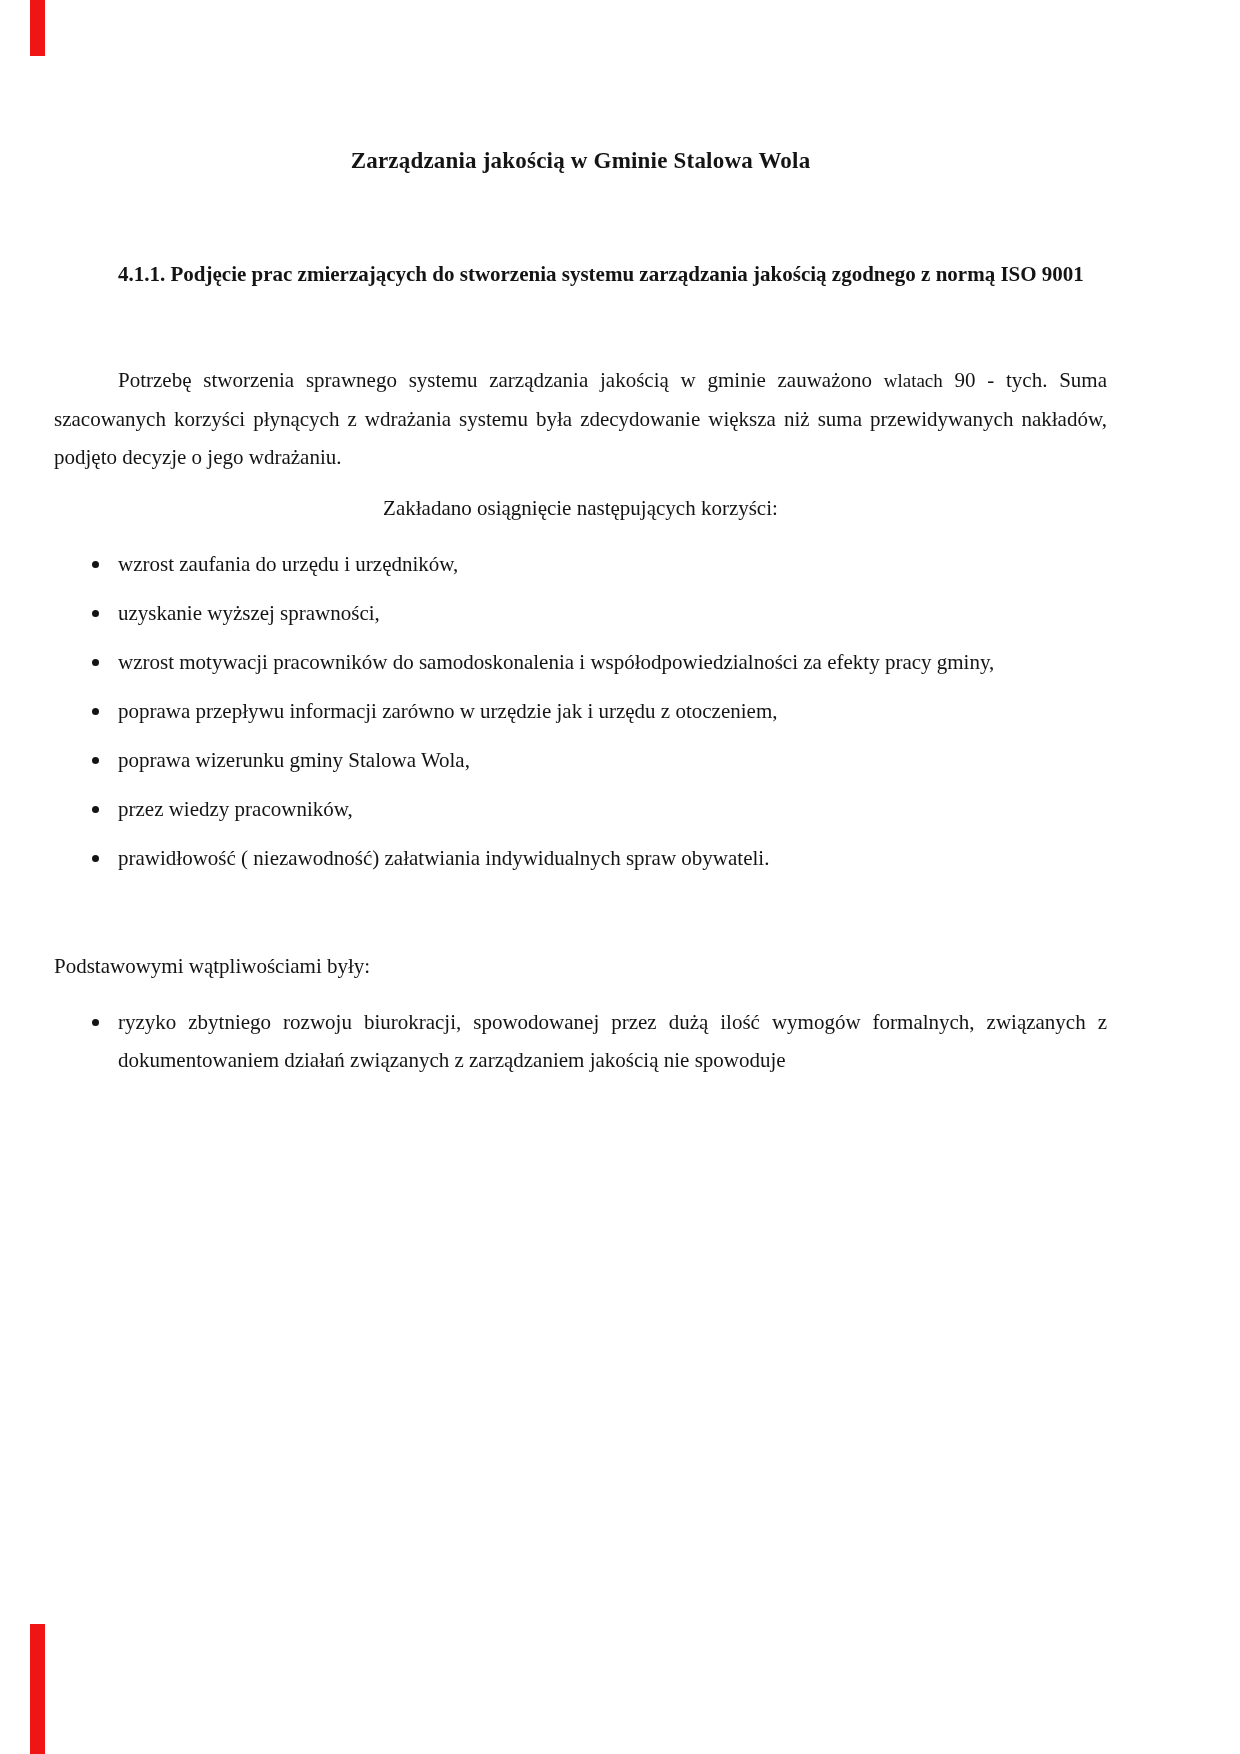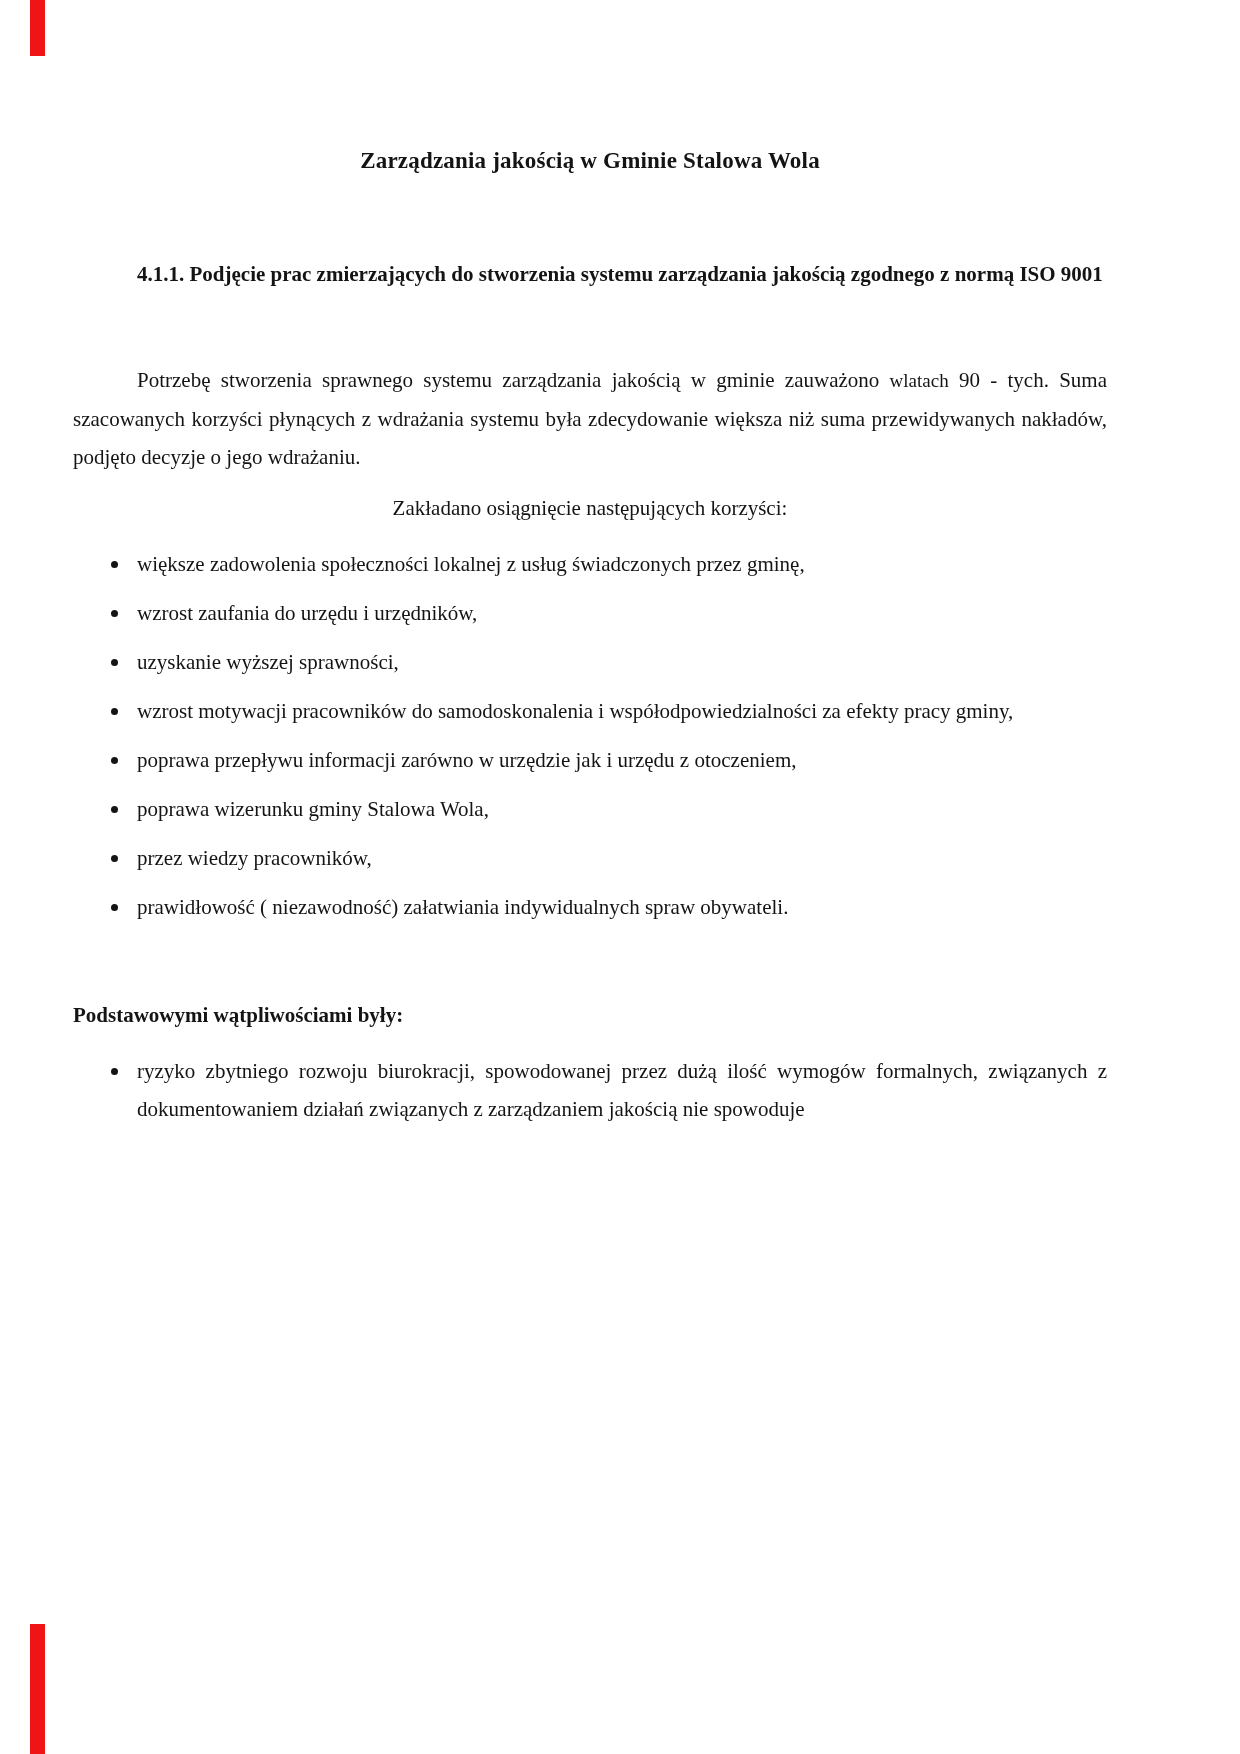--- a/index.html
+++ b/index.html
@@ -8,21 +8,21 @@
     width: 1240px;
     height: 1754px;
     position: relative;
     font-family: "Liberation Serif", serif;
     color: #141414;
     overflow: hidden;
   }
   .page {
     position: absolute;
     inset: 0;
-    padding: 145px 133px 0 73px;
+    padding: 145px 133px 0 54px;
   }
   .red-mark {
     position: absolute;
     width: 15px;
     background: #f01414;
   }
   .red-mark.top { left: 30px; top: 0; height: 56px; }
   .red-mark.bottom { left: 30px; top: 1624px; height: 130px; }
 
   .title {
@@ -47,21 +47,21 @@
     text-align: justify;
   }
   .par {
     font-size: 21px;
     line-height: 38px;
     text-align: justify;
   }
   .par.indent { text-indent: 64px; }
   .par.intro-par { margin-top: 74px; }
   .par.list-lead { margin-top: 13px; text-align: center; }
-  .par.doubts-lead { margin-top: 70px; text-align: left; font-weight: bold; }
+  .par.doubts-lead { margin-top: 70px; text-align: left; }
   .small-word { font-size: 19px; }
 
   ul.bullets {
     list-style: none;
     margin-top: 18px;
   }
   ul.bullets li {
     position: relative;
     padding-left: 64px;
     font-size: 21px;
@@ -91,21 +91,20 @@
   <h1 class="title">Zarządzania jakością w Gminie Stalowa Wola</h1>
 
 
   <h3 class="subsection-heading">4.1.1. Podjęcie prac zmierzających do stworzenia systemu zarządzania jakością zgodnego z normą ISO 9001</h3>
 
   <p class="par indent intro-par"><span>Potrzebę stworzenia sprawnego systemu zarządzania jakością w gminie zauważono </span><span class="small-word">wlatach</span><span> 90 - tych. Suma szacowanych korzyści płynących z wdrażania systemu była zdecydowanie większa niż suma przewidywanych nakładów, podjęto decyzje o jego wdrażaniu.</span></p>
 
   <p class="par list-lead">Zakładano osiągnięcie następujących korzyści:</p>
 
   <ul class="bullets">
-    <li><span class="bullet"></span><span class="li-text">większe zadowolenia społeczności lokalnej z usług świadczonych przez gminę,</span></li>
     <li><span class="bullet"></span><span class="li-text">wzrost zaufania do urzędu i urzędników,</span></li>
     <li><span class="bullet"></span><span class="li-text">uzyskanie wyższej sprawności,</span></li>
     <li><span class="bullet"></span><span class="li-text">wzrost motywacji pracowników do samodoskonalenia i współodpowiedzialności za efekty pracy gminy,</span></li>
     <li><span class="bullet"></span><span class="li-text">poprawa przepływu informacji zarówno w urzędzie jak i urzędu z otoczeniem,</span></li>
     <li><span class="bullet"></span><span class="li-text">poprawa wizerunku gminy Stalowa Wola,</span></li>
     <li><span class="bullet"></span><span class="li-text">przez wiedzy pracowników,</span></li>
     <li><span class="bullet"></span><span class="li-text">prawidłowość ( niezawodność) załatwiania indywidualnych spraw obywateli.</span></li>
   </ul>
 
   <p class="par doubts-lead">Podstawowymi wątpliwościami były:</p>

